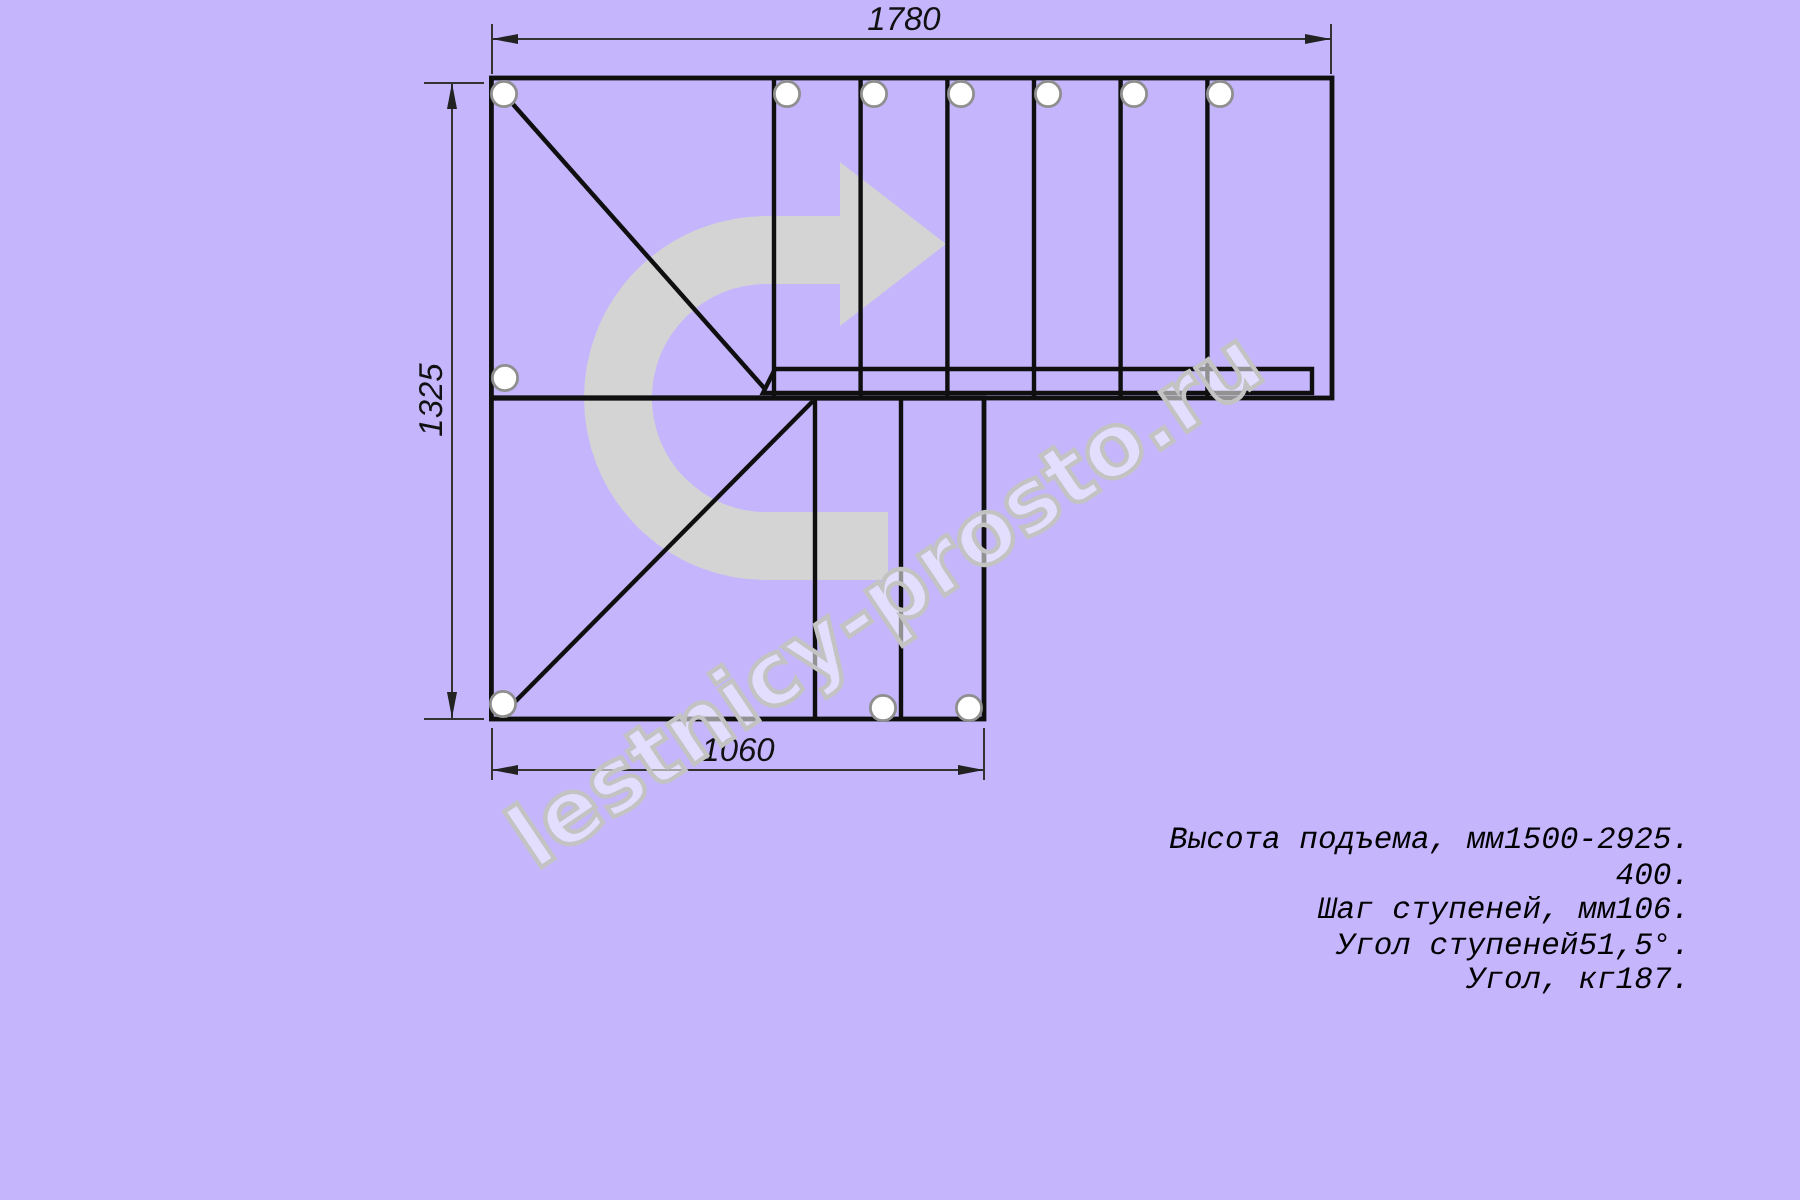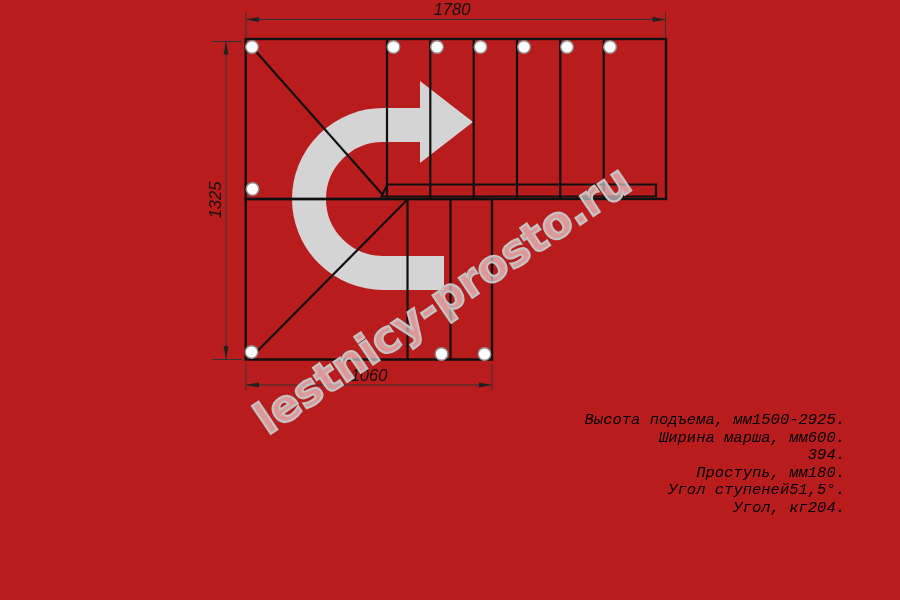--- a/index.html
+++ b/index.html
@@ -1,20 +1,20 @@
 <!DOCTYPE html>
 <html><head>
 <meta charset="utf-8">
 <style>
   html, body { margin: 0; padding: 0; background: #ffffff; }
   .stage {
     position: relative;
     width: 900px;
     height: 600px;
-    background: #b91c1c;
+    background: #c4b5fd;
     overflow: hidden;
     font-family: "Liberation Sans", sans-serif;
   }
   .stage svg { position: absolute; left: 0; top: 0; }
 
   .plan-line   { stroke: #0f0f0f; stroke-width: 2.2; fill: none; }
   .plan-thick  { stroke: #0f0f0f; stroke-width: 2.4; fill: none; }
   .screw       { stroke: #8f8f8f; stroke-width: 1.4; fill: #ffffff; }
   .dim-line    { stroke: #333333; stroke-width: 1; fill: none; }
   .dim-arrow   { fill: #222222; stroke: none; }
@@ -117,32 +117,28 @@
 
     <text class="watermark-text" transform="translate(451,312) rotate(-34)" text-anchor="middle" fill="rgba(255,255,255,0.55)" stroke="#c3c3c3" stroke-width="2.2">lestnicy-prosto.ru</text>
   </svg>
 
   <div class="specs">
     <div class="spec-row">
       <span class="spec-label">Высота подъема, мм</span>
       <span class="spec-value">1500-2925.</span>
     </div>
     <div class="spec-row">
-      <span class="spec-label">Ширина марша, мм</span>
-      <span class="spec-value">600.</span>
+      <span class="spec-value">400.</span>
     </div>
     <div class="spec-row">
-      <span class="spec-value">394.</span>
-    </div>
-    <div class="spec-row">
-      <span class="spec-label">Проступь, мм</span>
-      <span class="spec-value">180.</span>
+      <span class="spec-label">Шаг ступеней, мм</span>
+      <span class="spec-value">106.</span>
     </div>
     <div class="spec-row">
       <span class="spec-label">Угол ступеней</span>
       <span class="spec-value">51,5°.</span>
     </div>
     <div class="spec-row">
       <span class="spec-label">Угол, кг</span>
-      <span class="spec-value">204.</span>
+      <span class="spec-value">187.</span>
     </div>
   </div>
 </div>
 
 </body></html>

